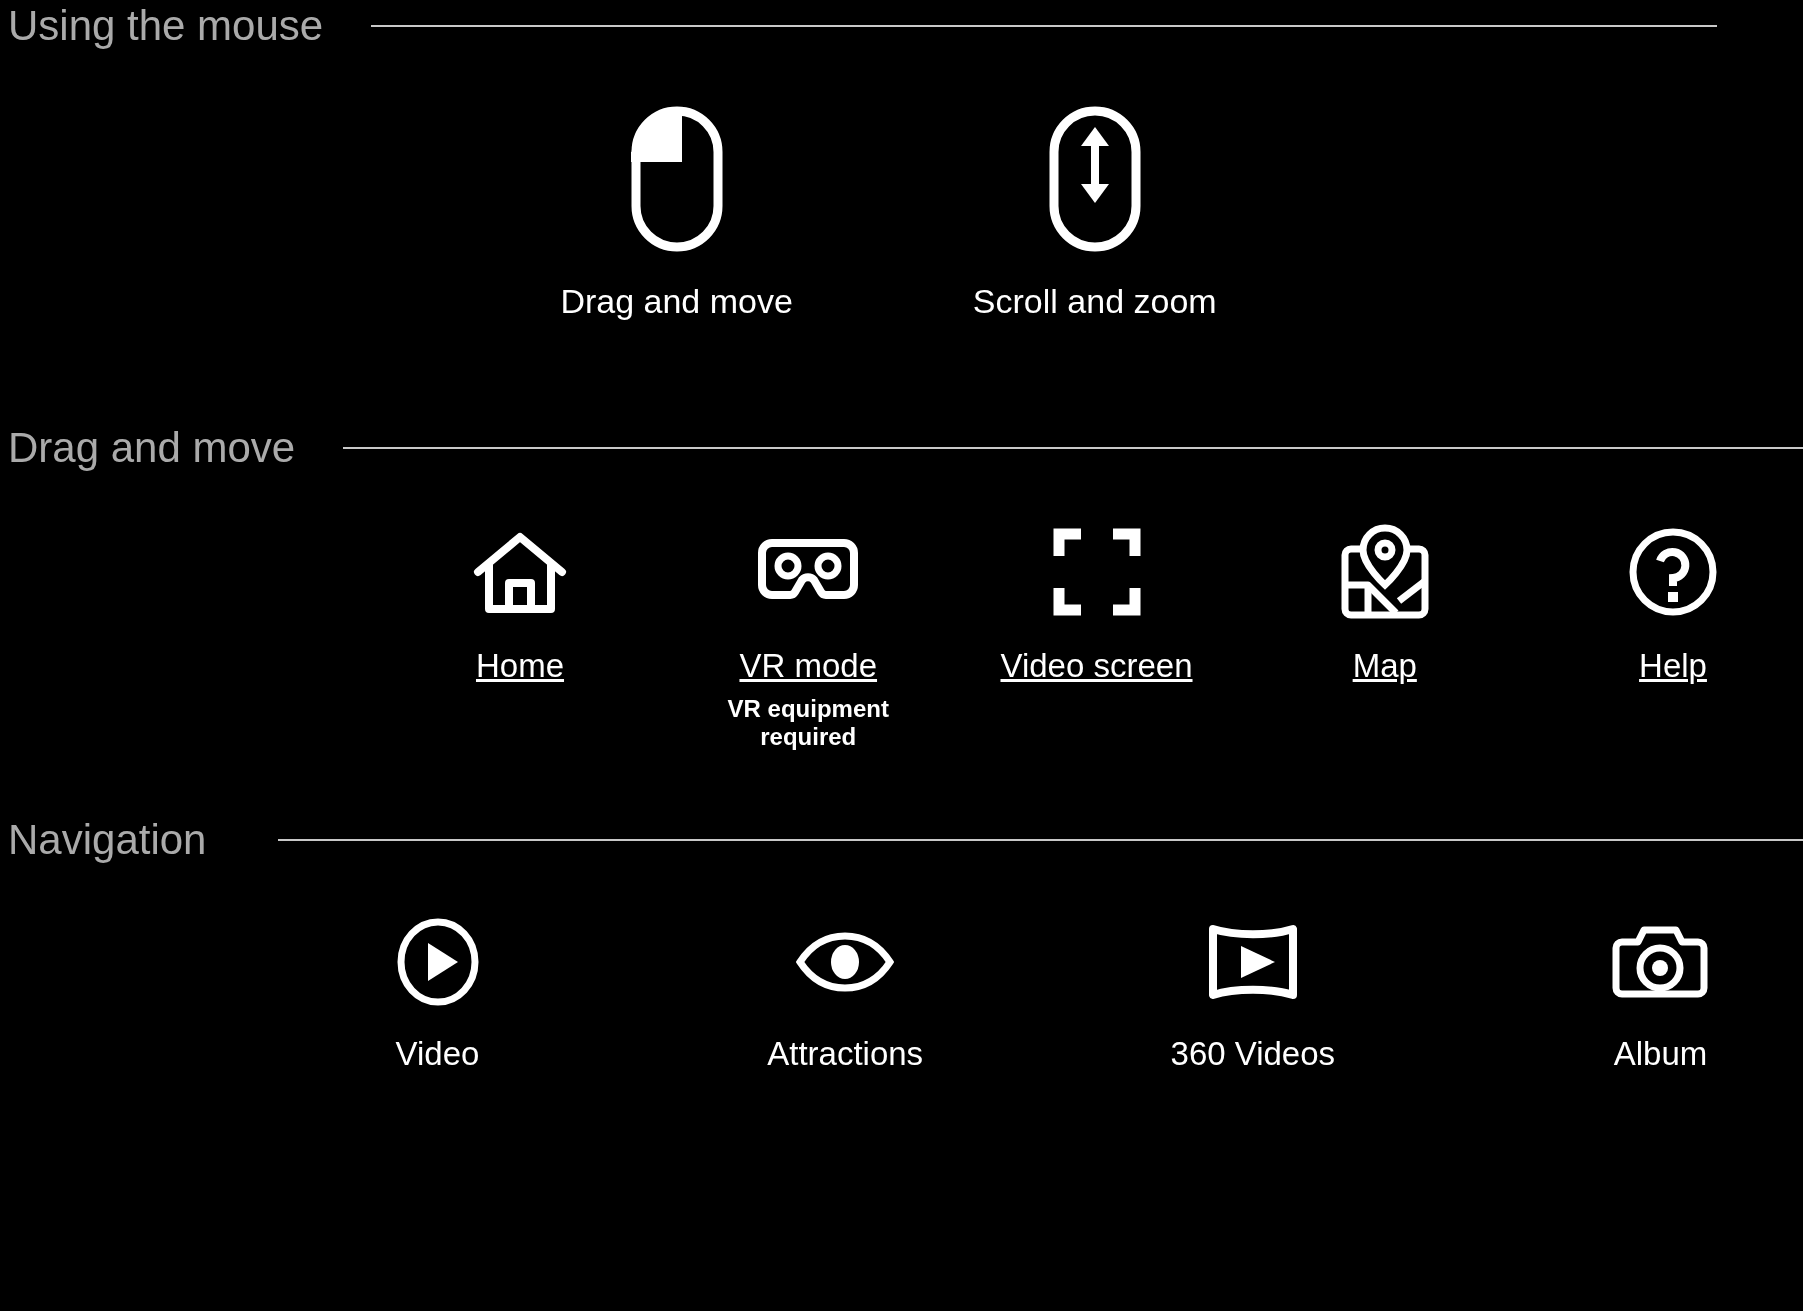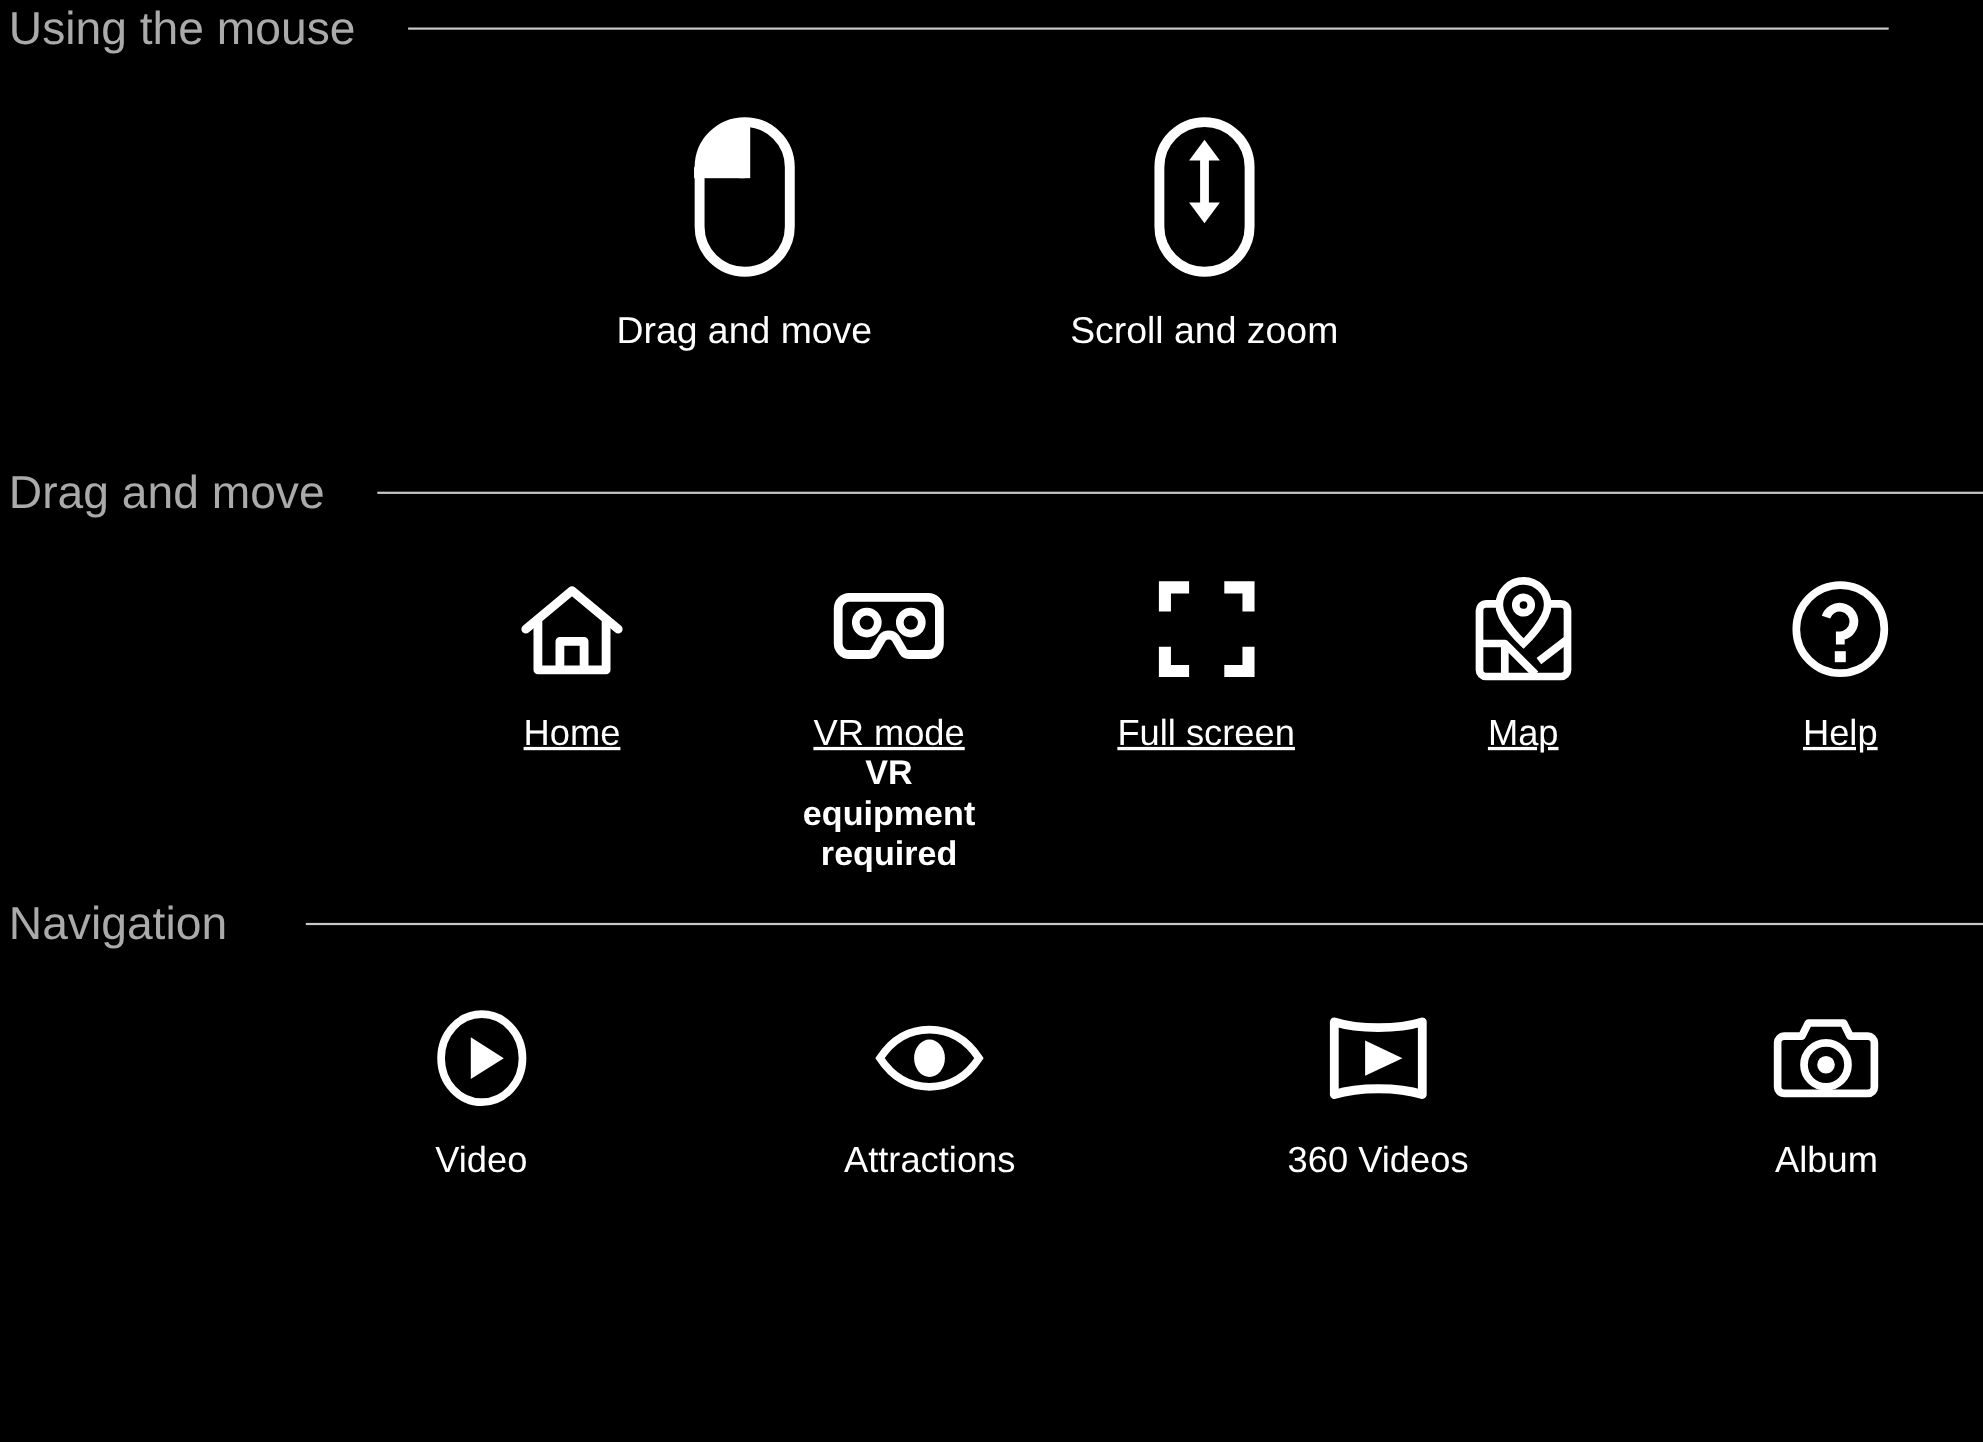--- a/index.html
+++ b/index.html
@@ -55,24 +55,24 @@
   }
   .item-label {
     color:#ffffff;
     font-size:33px;
     font-weight:400;
     line-height:1.15;
     white-space:nowrap;
   }
   .item-sub {
     color:#ffffff;
-    font-size:31px;
+    font-size:24px;
     font-weight:700;
     line-height:1.18;
-    margin-top:0;
+    margin-top:10px;
     max-width:200px;
   }
 
   
   #sec-mouse { position:absolute; top:0; left:0; width:1717px; }
   #sec-mouse .section-head { height:52px; }
   #sec-mouse .item-row { margin-top:52px; gap:180px; padding-left:60px; }
   #sec-mouse .icon-box { width:120px; height:150px; }
   #sec-mouse .item-label { margin-top:28px; font-size:34px; }
 
@@ -169,21 +169,21 @@
 
       <div class="item">
         <div class="icon-box">
           <svg width="88" height="88" viewBox="0 0 88 88">
             <path d="M6 28 L6 6 L28 6" fill="none" stroke="#fff" stroke-width="11"></path>
             <path d="M60 6 L82 6 L82 28" fill="none" stroke="#fff" stroke-width="11"></path>
             <path d="M82 60 L82 82 L60 82" fill="none" stroke="#fff" stroke-width="11"></path>
             <path d="M28 82 L6 82 L6 60" fill="none" stroke="#fff" stroke-width="11"></path>
           </svg>
         </div>
-        <div class="item-label">Full screen</div>
+        <div class="item-label">Video screen</div>
       </div>
 
       <div class="item">
         <div class="icon-box">
           <svg width="92" height="98" viewBox="0 0 92 98">
             <path d="M12 26 L80 26 A6 6 0 0 1 86 32 L86 86 A6 6 0 0 1 80 92
                      L12 92 A6 6 0 0 1 6 86 L6 32 A6 6 0 0 1 12 26 Z" fill="none" stroke="#fff" stroke-width="7"></path>
             <path d="M6 62 L29 62 L57 90" fill="none" stroke="#fff" stroke-width="7" stroke-linejoin="round"></path>
             <path d="M86 58 L60 78" fill="none" stroke="#fff" stroke-width="7"></path>
             <path d="M29 62 L29 92" fill="none" stroke="#fff" stroke-width="7"></path>

